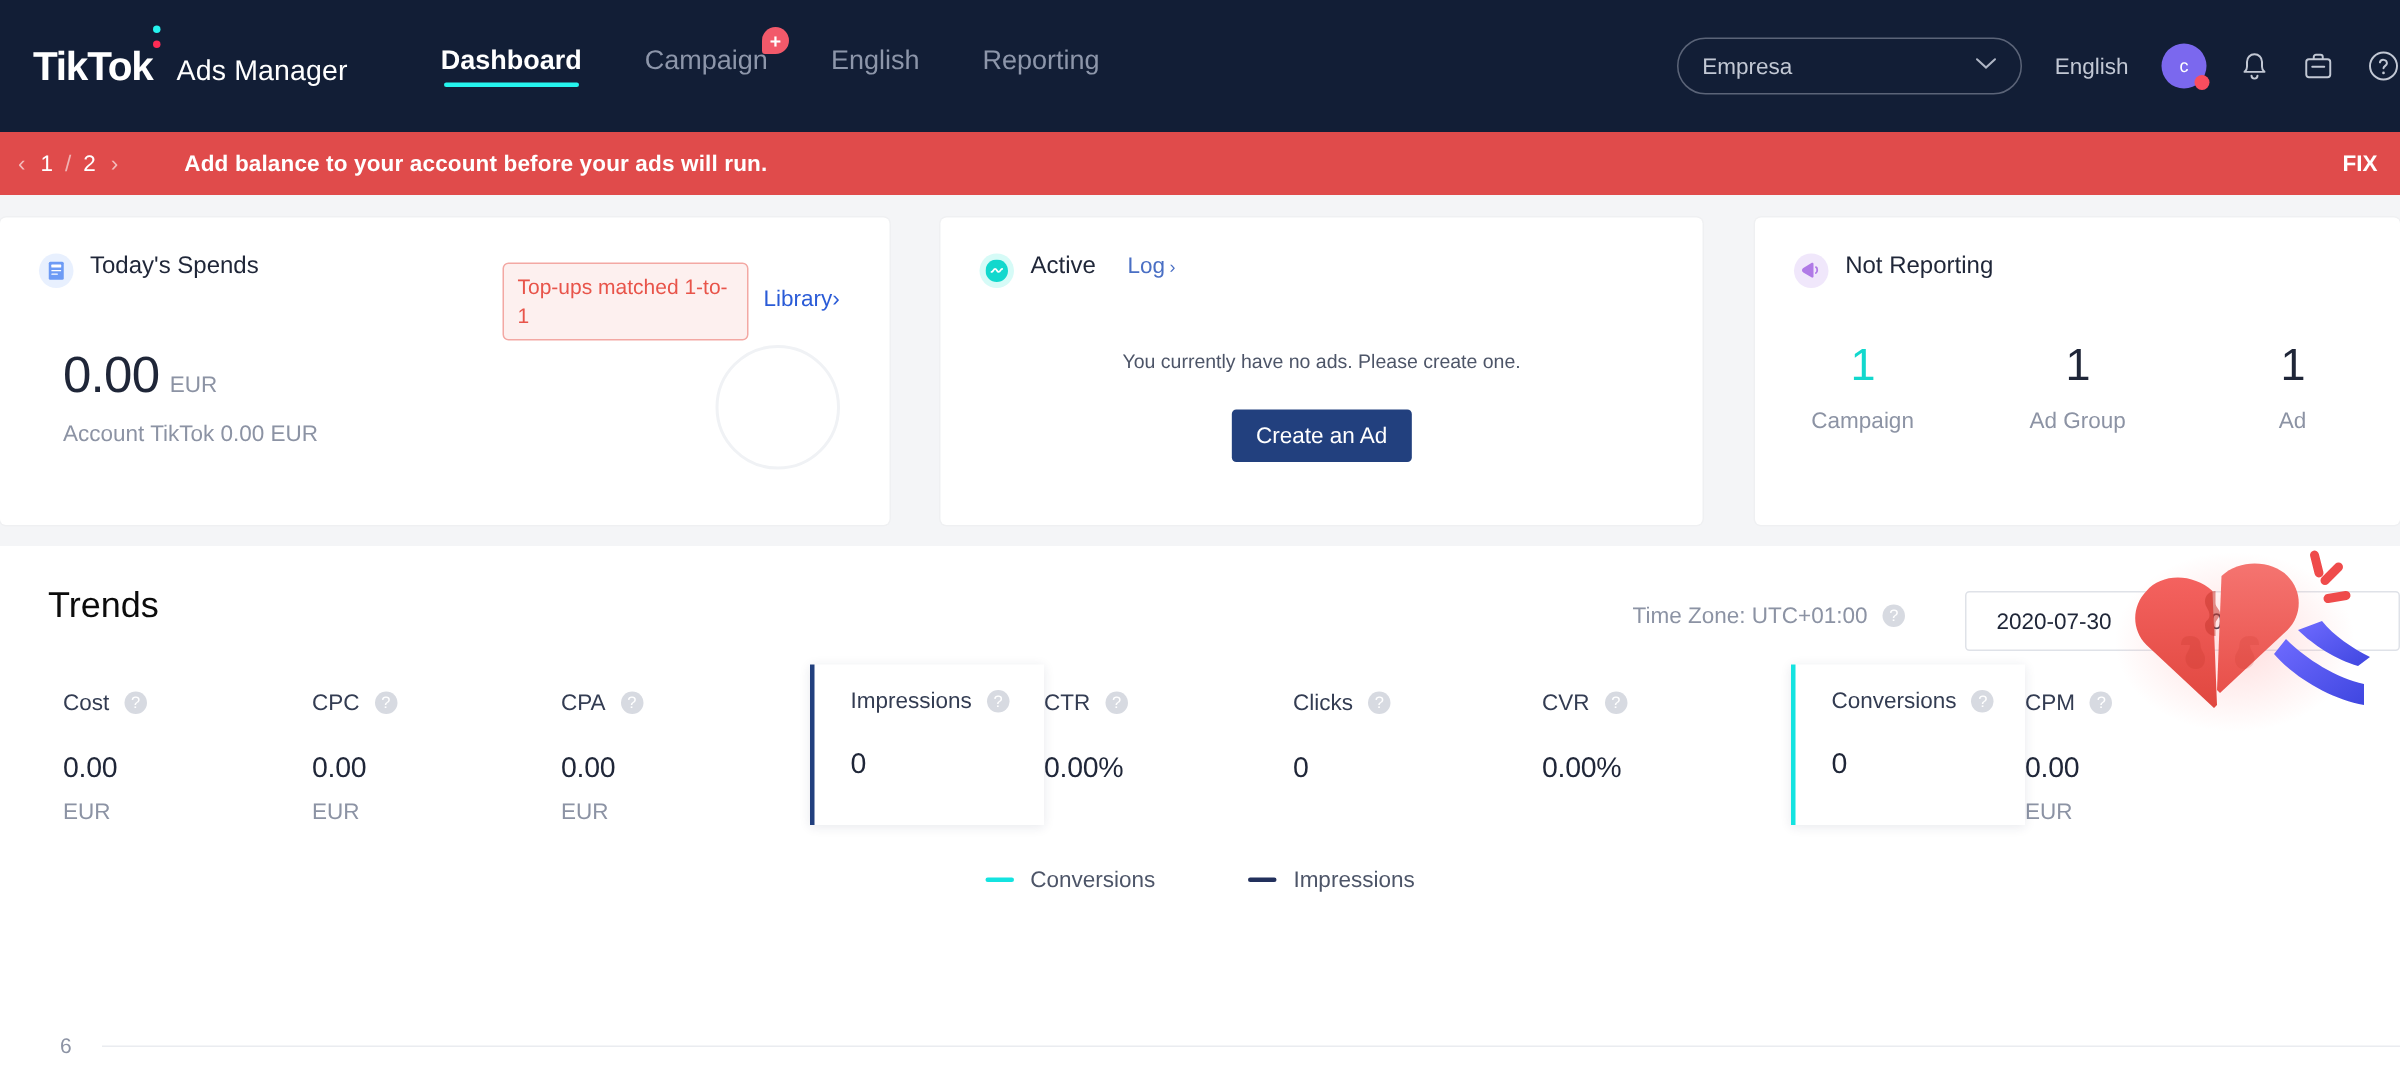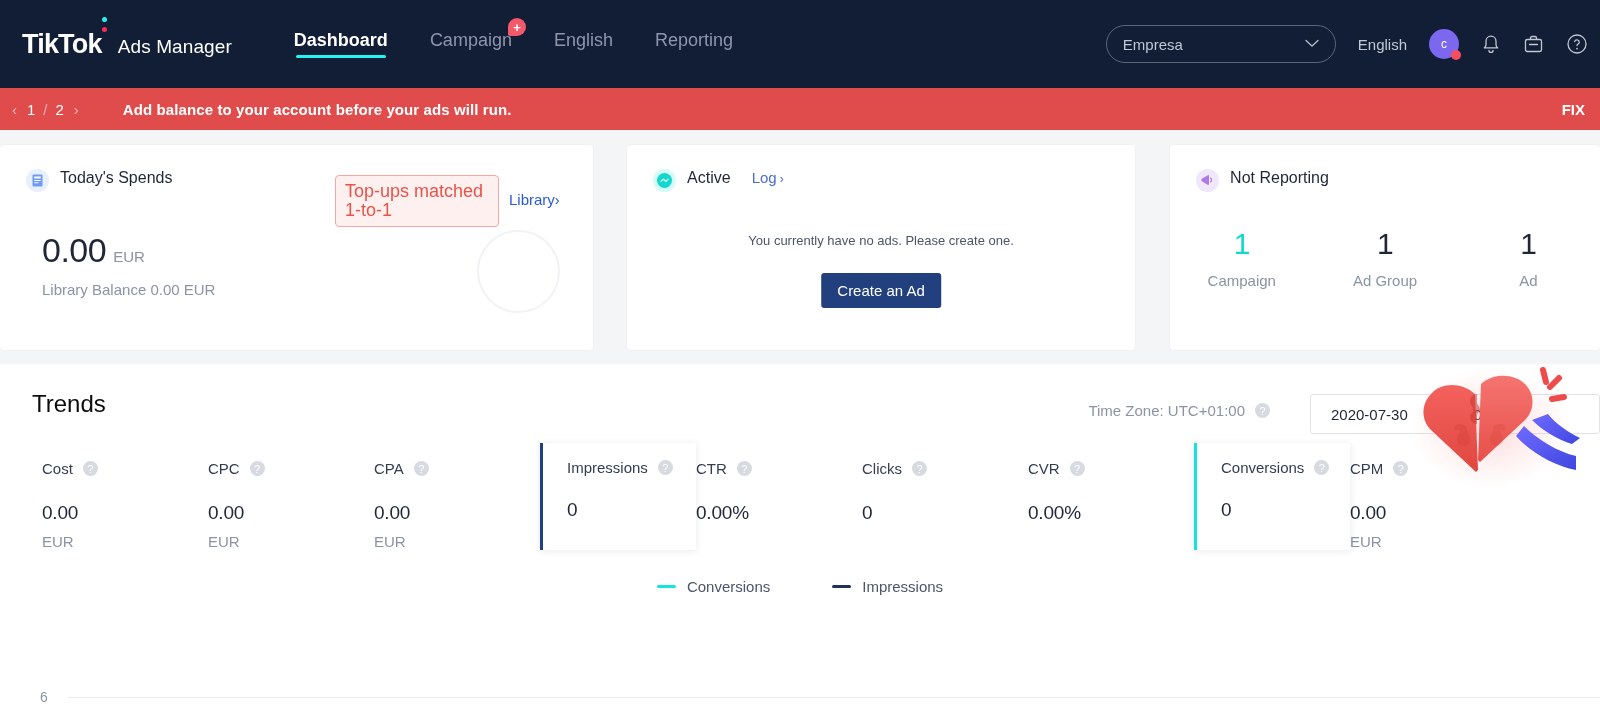--- a/index.html
+++ b/index.html
@@ -50,21 +50,21 @@
   .menu-badge {
     position: absolute; top: -12px; right: -14px;
     width: 18px; height: 18px; background: #f2596a;
     border-radius: 50% 50% 50% 2px;
     display: flex; align-items: center; justify-content: center;
     color: #fff; font-size: 13px; line-height: 1; font-weight: bold;
   }
 
   .nav-right {
     margin-left: auto; display: flex; align-items: center; gap: 22px;
-    padding-right: 12px;
+    padding-right: 0;
   }
   .acct-select {
     width: 230px; height: 38px; border: 1px solid #5b6478; border-radius: 19px;
     display: flex; align-items: center; padding: 0 16px;
     color: #c2c8d4; font-size: 15px; cursor: pointer;
   }
   .acct-select .chev { margin-left: auto; font-size: 11px; color: #aeb5c4; }
   .lang { color: #c2c8d4; font-size: 15px; cursor: pointer; }
   .avatar {
     width: 30px; height: 30px; border-radius: 50%; background: #7b68ee;
@@ -111,21 +111,21 @@
     align-items: center; justify-content: center; margin-right: 11px;
   }
   .ico-spends { background: #e8f0fe; }
   .ico-active { background: #d6fbf7; }
   .ico-notdeliv { background: #f0e7fb; }
   .card-title { font-size: 16px; color: #1f2638; }
 
   .topup-pill {
     position: absolute; left: 335px; top: 30px; width: 164px;
     border: 1px solid #f3a8a3; background: #fdf0ef; border-radius: 4px;
-    color: #e8544a; font-size: 18px; line-height: 19px; padding: 6px 8px 6px 9px;
+    color: #e8544a; font-size: 14px; line-height: 19px; padding: 6px 8px 6px 9px;
   }
   .payment-link {
     position: absolute; left: 509px; top: 46px; color: #2a5bd7;
     font-size: 15px; cursor: pointer;
   }
   .spend-amount { position: absolute; left: 42px; top: 86px; display: flex; align-items: baseline; }
   .spend-amount .num { font-size: 34px; color: #1f2638; letter-spacing: -0.5px; }
   .spend-amount .cur { font-size: 15px; color: #8c93a4; margin-left: 7px; }
   .spend-balance { position: absolute; left: 42px; top: 136px; font-size: 15px; color: #8c93a4; }
   .spend-ring {
@@ -308,21 +308,21 @@
       <span class="card-title">Today's Spends</span>
     </div>
     <div class="topup-pill">Top-ups matched 1-to-1</div>
     <div class="payment-link">
       <span>Library</span><span>›</span>
     </div>
     <div class="spend-amount">
       <span class="num">0.00</span>
       <span class="cur">EUR</span>
     </div>
-    <div class="spend-balance">Library Balance 0.00 EUR</div>
+    <div class="spend-balance">Account TikTok 0.00 EUR</div>
     <div class="spend-ring"></div>
   </div>
 
   <div class="card card-active">
     <div class="card-head">
       <span class="card-ico ico-active">
         <svg width="15" height="15" viewBox="0 0 15 15">
             <circle cx="7.5" cy="7.5" r="7.5" fill="#12d8cd"></circle>
             <path d="M4 8.3c1.2 0 1.2-2 2.4-2s1.2 2 2.4 2 1.2-2 2.3-2" fill="none" stroke="#ffffff" stroke-width="1.2" stroke-linecap="round"></path>
           </svg>

